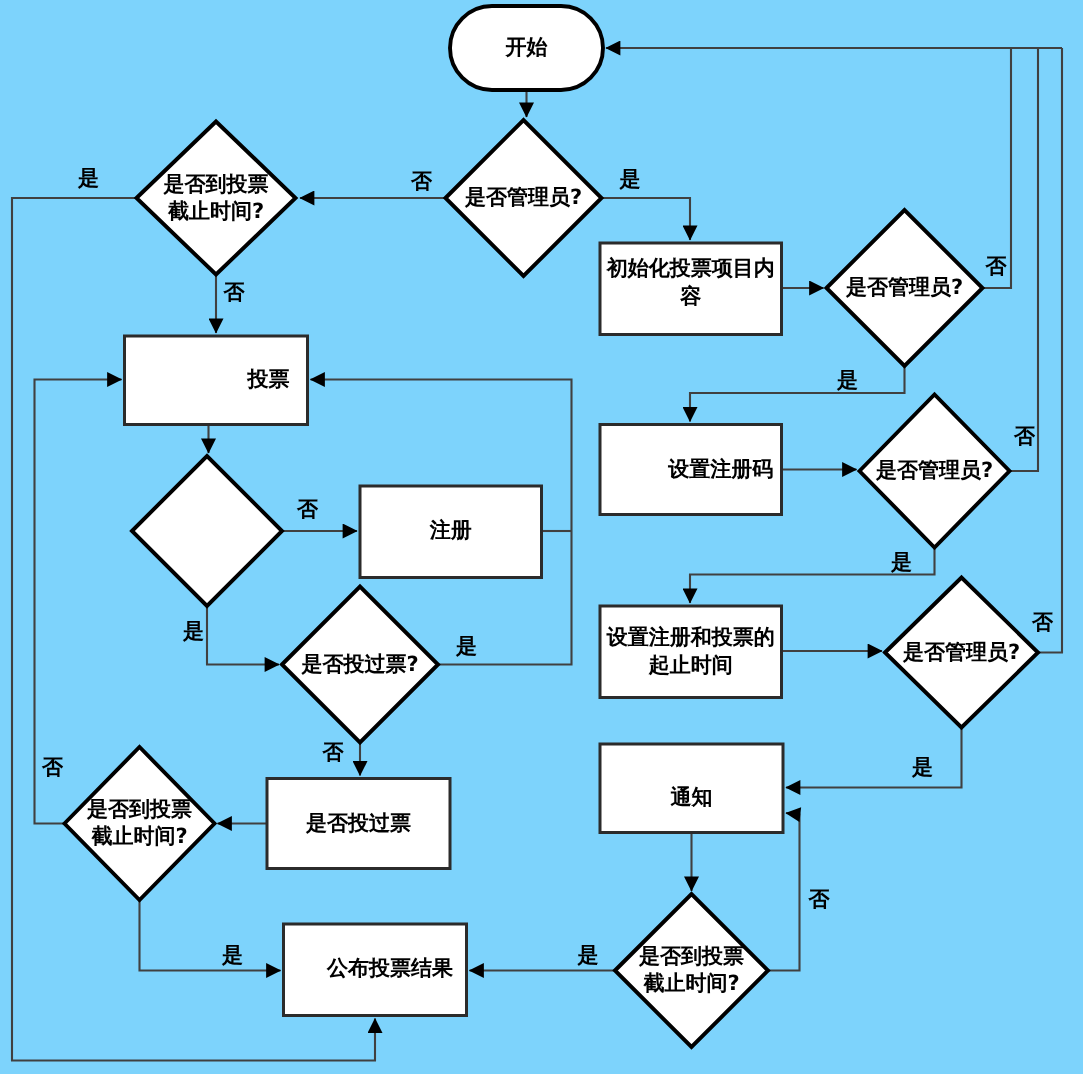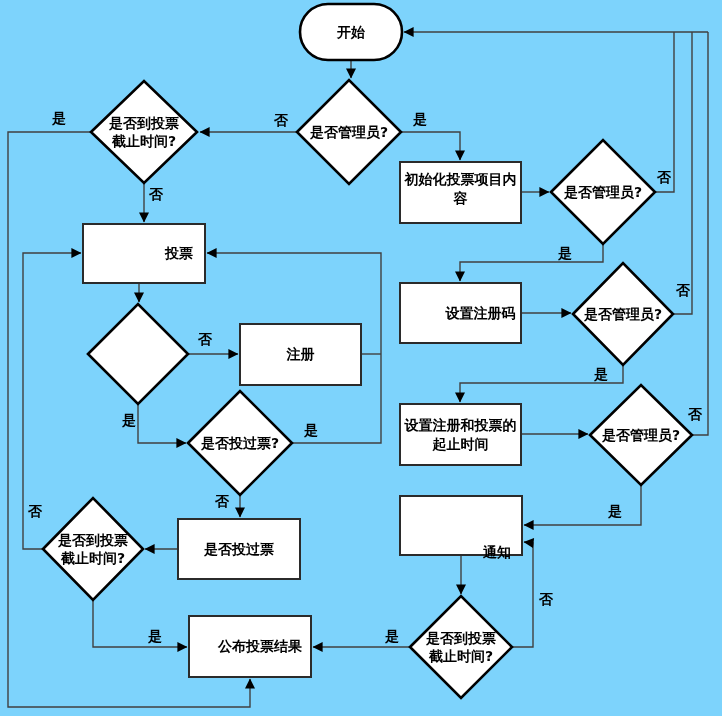--- a/index.html
+++ b/index.html
@@ -110,21 +110,21 @@
   <div class="nlabel" style="left:240px; top:324px; width:121px; height:61px;">注册</div>
   <div class="nlabel" style="left:178px; top:519px; width:122px; height:60px;">是否投过票</div>
   <div class="nlabel" style="left:54px; top:526px; width:78px; height:46px;">是否到投票截止时间?</div>
   <div class="nlabel" style="left:189px; top:616px; width:142px; height:61px;">公布投票结果</div>
   <div class="nlabel" style="left:403px; top:162px; width:115px; height:53px;">初始化投票项目内容</div>
   <div class="nlabel" style="left:551px; top:172px; width:104px; height:40px;">是否管理员?</div>
   <div class="nlabel" style="left:400px; top:283px; width:121px; height:60px;margin-left:20px;">设置注册码</div>
   <div class="nlabel" style="left:571px; top:294px; width:104px; height:40px;">是否管理员?</div>
   <div class="nlabel" style="left:403px; top:404px; width:115px; height:61px;">设置注册和投票的起止时间</div>
   <div class="nlabel" style="left:589px; top:415px; width:104px; height:40px;">是否管理员?</div>
-  <div class="nlabel" style="left:400px; top:516px; width:122px; height:73px;margin-left:36px;">通知</div>
+  <div class="nlabel" style="left:400px; top:496px; width:122px; height:73px;">通知</div>
   <div class="nlabel" style="left:422px; top:624px; width:78px; height:46px;">是否到投票截止时间?</div>
 
   <span class="elabel" style="left:274px; top:112px;">否</span>
   <span class="elabel" style="left:413px; top:111px;">是</span>
   <span class="elabel" style="left:149px; top:186px;">否</span>
   <span class="elabel" style="left:52px; top:110px;">是</span>
   <span class="elabel" style="left:198px; top:331px;">否</span>
   <span class="elabel" style="left:122px; top:412px;">是</span>
   <span class="elabel" style="left:304px; top:422px;">是</span>
   <span class="elabel" style="left:215px; top:493px;">否</span>

